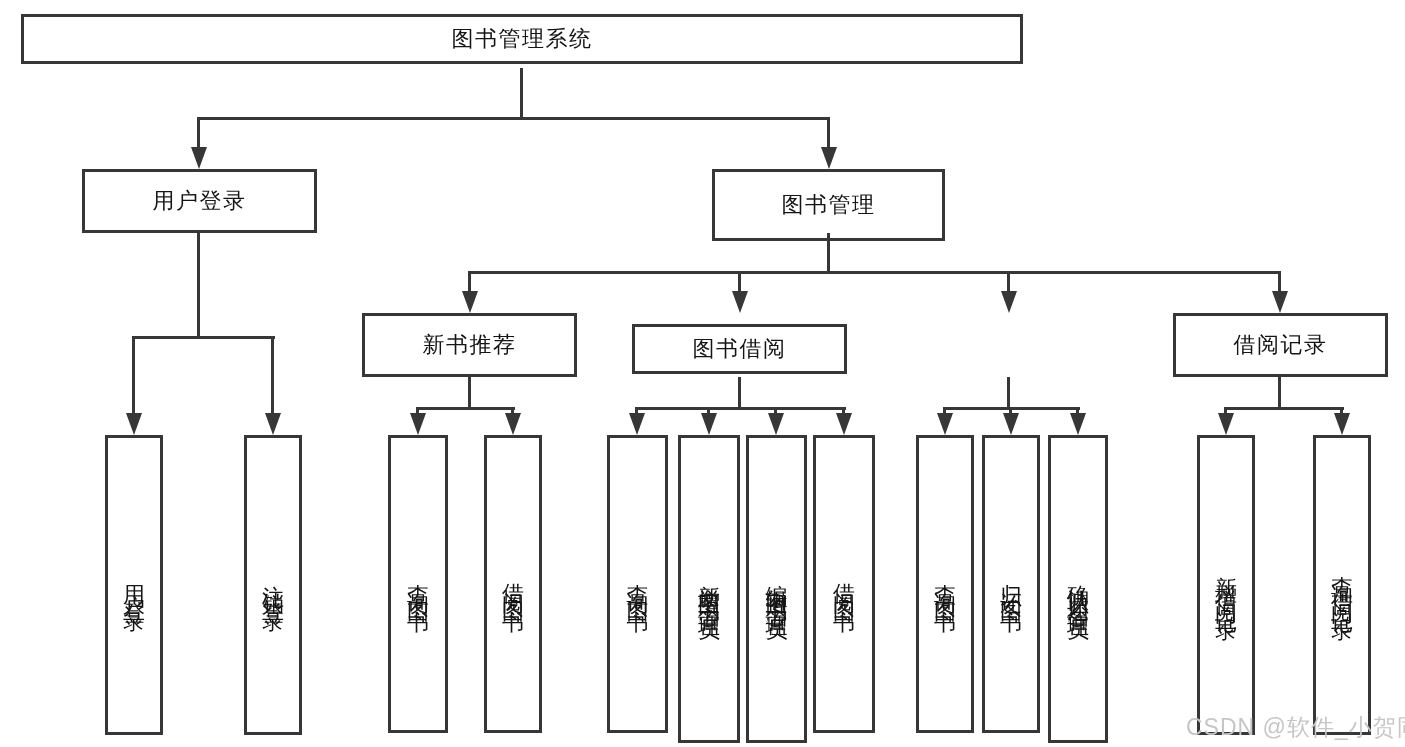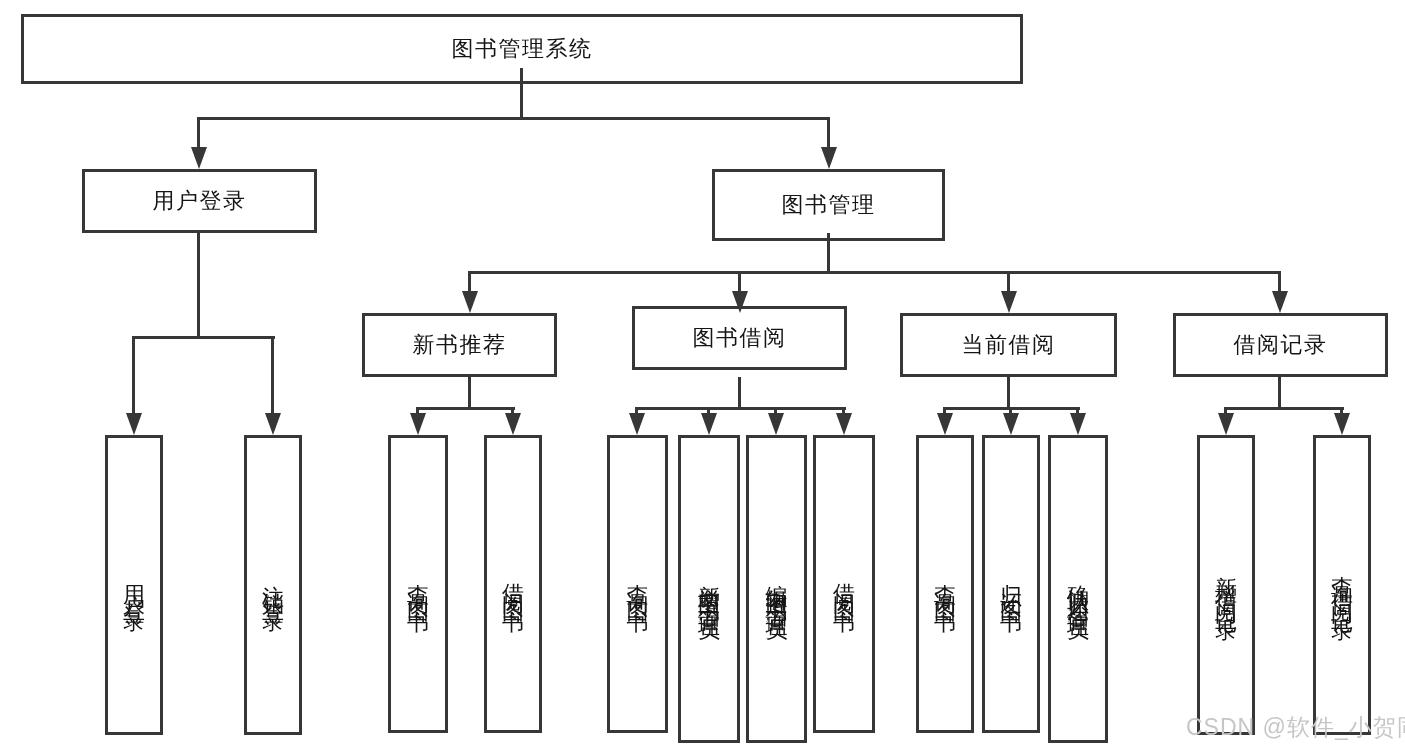--- a/index.html
+++ b/index.html
@@ -33,39 +33,36 @@
   .watermark {
     position:absolute; left:1186px; top:712px; z-index:5;
     font-size:23px; color:#c6c6c6; letter-spacing:1px; white-space:nowrap;
   }
 </style>
 </head>
 <body>
 
 <div class="canvas">
 
-  <div class="box" style="left:21px;top:14px;width:1002px;height:70px">
+  <div class="box" style="left:21px;top:14px;width:1002px;height:50px">
     <span class="hlabel">图书管理系统</span>
   </div>
 
   <div class="box" style="left:82px;top:169px;width:235px;height:64px">
     <span class="hlabel">用户登录</span>
   </div>
   <div class="box" style="left:712px;top:169px;width:233px;height:72px">
     <span class="hlabel">图书管理</span>
   </div>
 
-  <div class="box" style="left:362px;top:313px;width:195px;height:64px">
+  <div class="box" style="left:362px;top:313px;width:215px;height:64px">
     <span class="hlabel">新书推荐</span>
   </div>
-  <div class="box" style="left:632px;top:306px;width:215px;height:64px">
+  <div class="box" style="left:632px;top:324px;width:215px;height:50px">
     <span class="hlabel">图书借阅</span>
-  </div>
-  <div class="box" style="left:900px;top:313px;width:217px;height:64px">
-    <span class="hlabel">当前借阅</span>
   </div>
   <div class="box" style="left:1173px;top:313px;width:215px;height:64px">
     <span class="hlabel">借阅记录</span>
   </div>
 
   <div class="box" style="left:105px;top:435px;width:58px;height:300px">
     <span class="vtext">用户登录</span>
   </div>
   <div class="box" style="left:244px;top:435px;width:58px;height:300px">
     <span class="vtext">注销登录</span>

